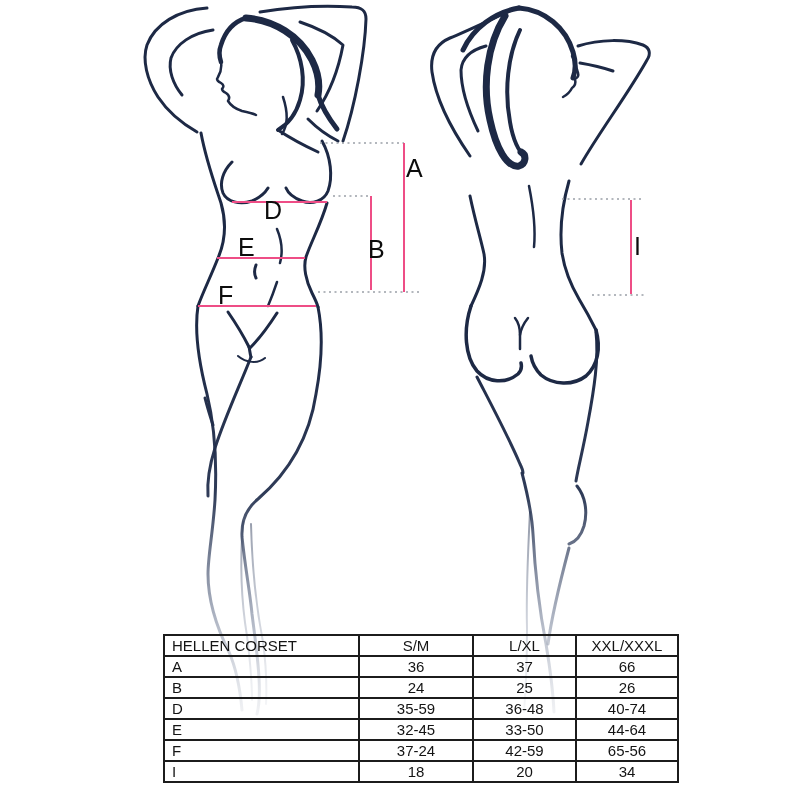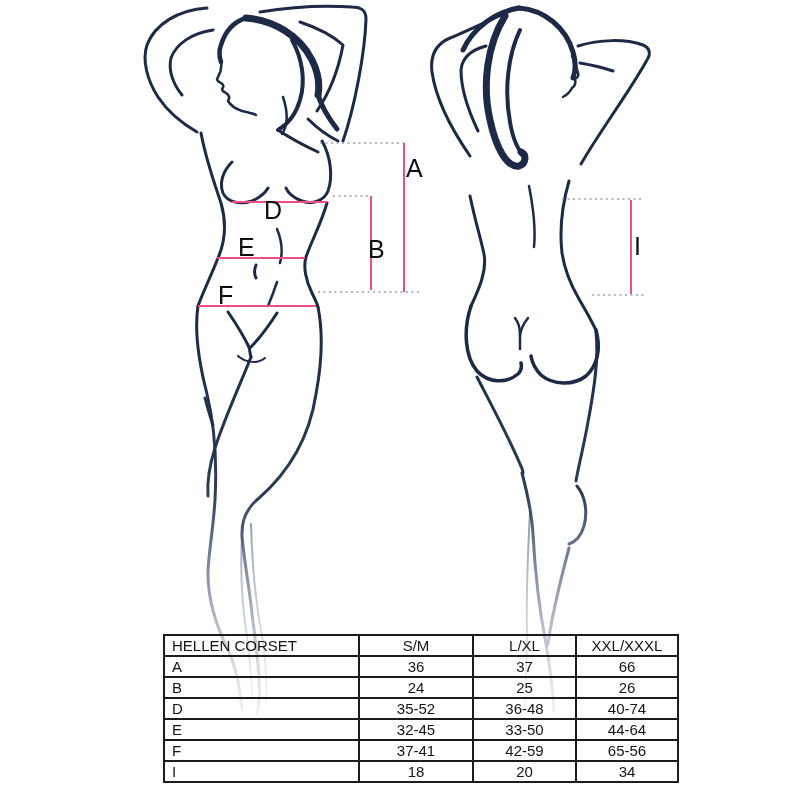--- a/index.html
+++ b/index.html
@@ -212,33 +212,33 @@
         <td>66</td>
       </tr>
       <tr>
         <td class="label-col">B</td>
         <td>24</td>
         <td>25</td>
         <td>26</td>
       </tr>
       <tr>
         <td class="label-col">D</td>
-        <td>35-52</td>
+        <td>35-59</td>
         <td>36-48</td>
         <td>40-74</td>
       </tr>
       <tr>
         <td class="label-col">E</td>
         <td>32-45</td>
         <td>33-50</td>
         <td>44-64</td>
       </tr>
       <tr>
         <td class="label-col">F</td>
-        <td>37-41</td>
+        <td>37-24</td>
         <td>42-59</td>
         <td>65-56</td>
       </tr>
       <tr>
         <td class="label-col">I</td>
         <td>18</td>
         <td>20</td>
         <td>34</td>
       </tr>
     </tbody>

